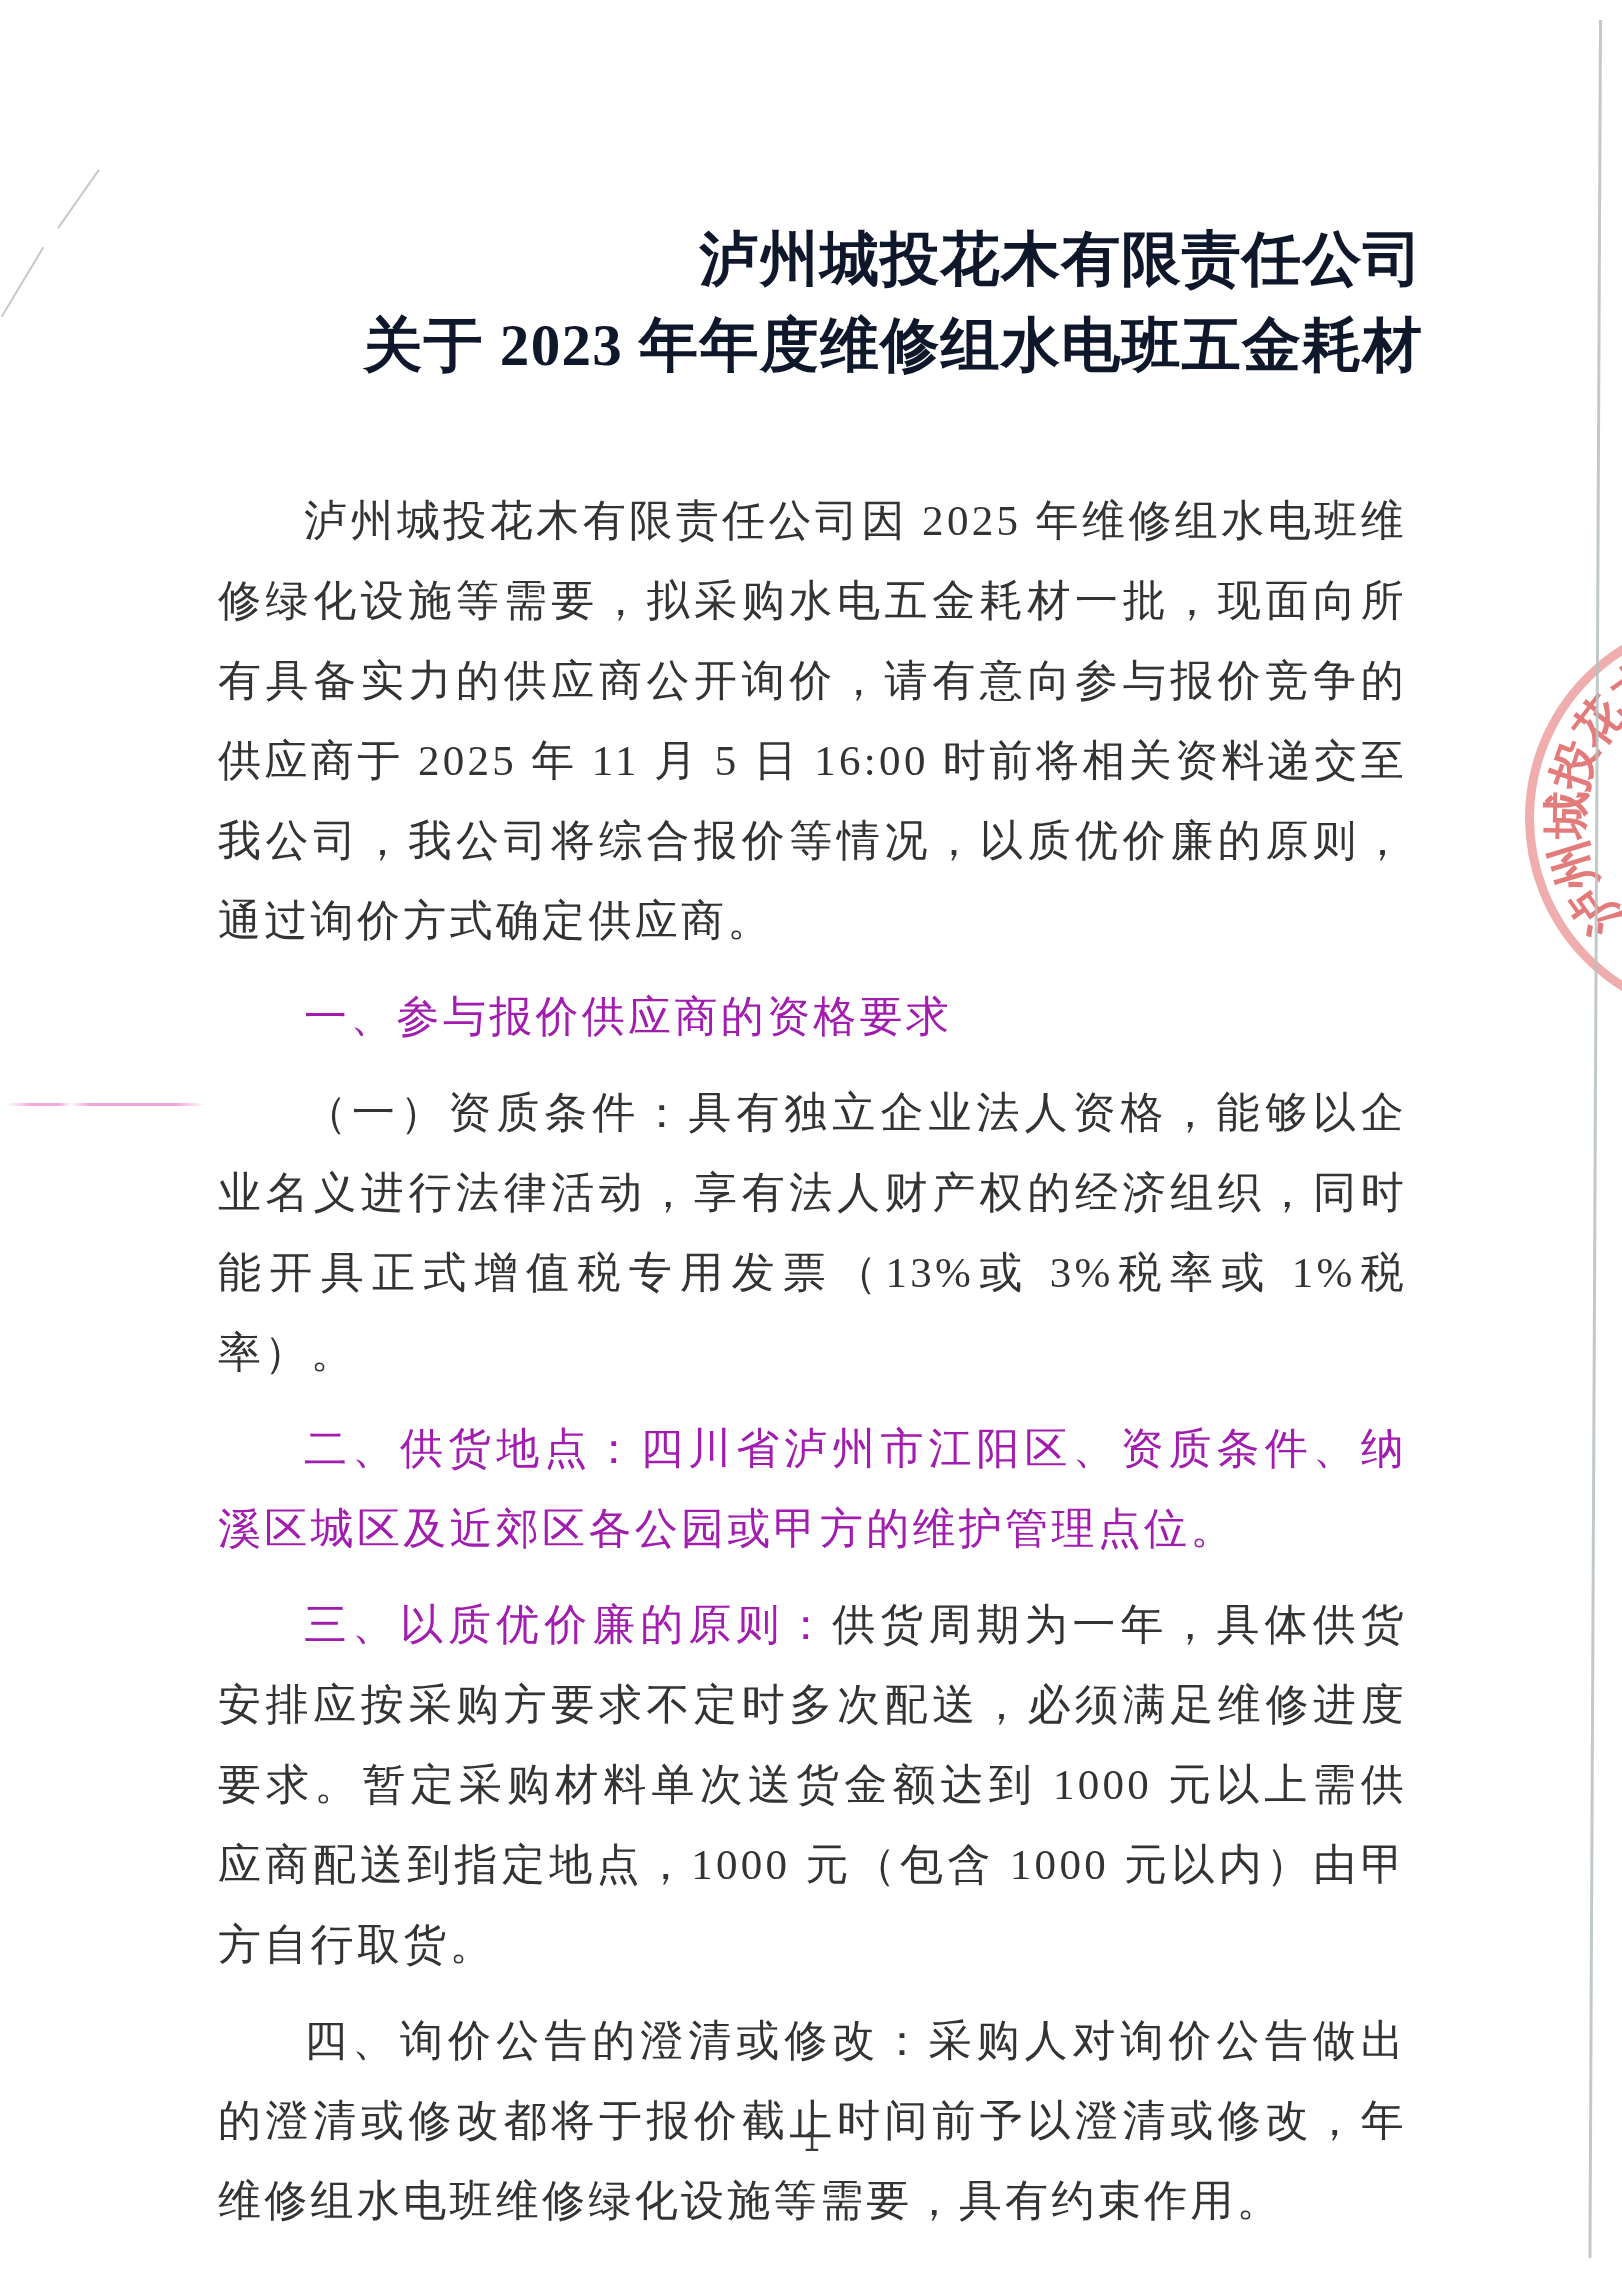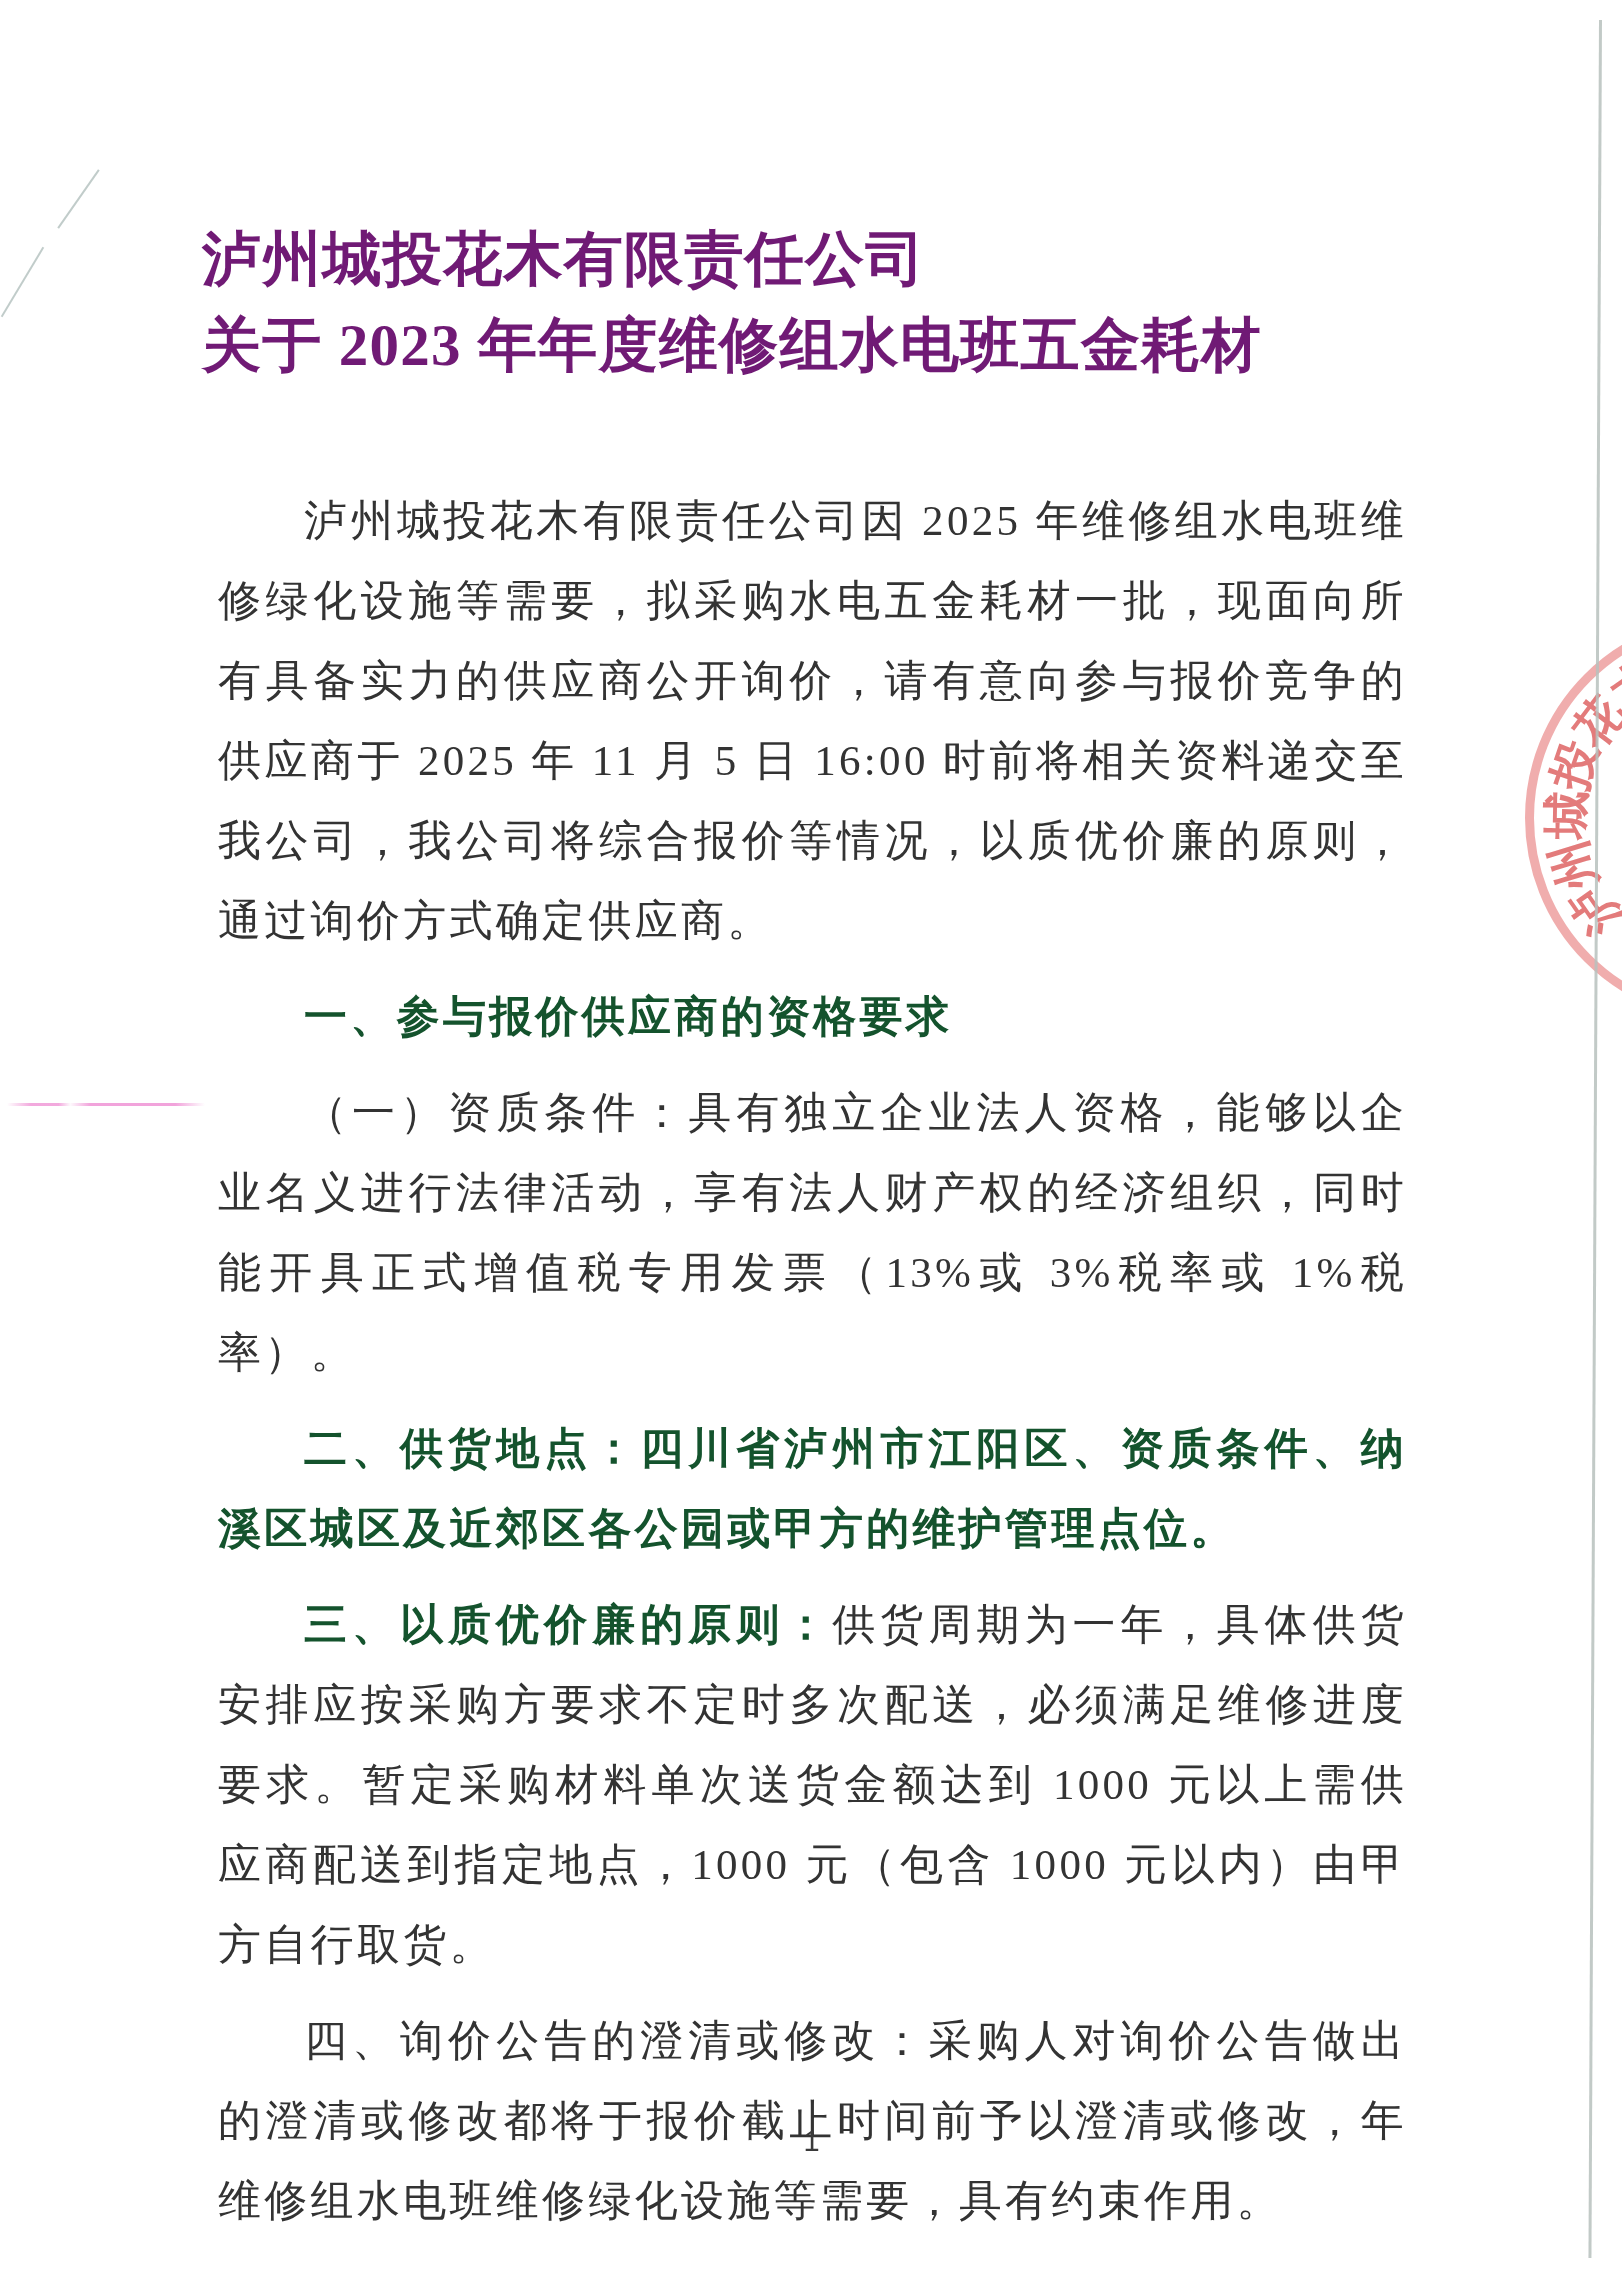--- a/index.html
+++ b/index.html
@@ -16,43 +16,43 @@
     font-family: "Liberation Serif", serif;
   }
   .content {
     position: absolute;
     left: 202px;
     top: 216px;
     width: 1221px;
     color: #2f2f2f;
   }
   .title-block {
-    text-align: left;
+    text-align: right;
     font-weight: 700;
-    color: #701a75;
+    color: #0f172a;
     font-size: 59px;
     line-height: 86px;
     letter-spacing: 1.3px;
     margin-bottom: 93px;
   }
   .body-text {
     font-size: 43px;
     line-height: 80px;
     letter-spacing: 3.3px;
     text-align: justify;
     text-justify: inter-ideograph;
     color: #333333;
   }
   .body-text p {
     margin: 16px;
     text-indent: 2em;
   }
   .body-text .h-bold {
-    font-weight: 700;
-    color: #14532d;
+    font-weight: 400;
+    color: #a21caf;
   }
   
   .stamp-circle {
     position: absolute;
     left: 1525px;
     top: 615px;
     width: 406px;
     height: 406px;
     border: 9.2px solid rgba(224, 90, 90, 0.55);
     border-radius: 50%;

